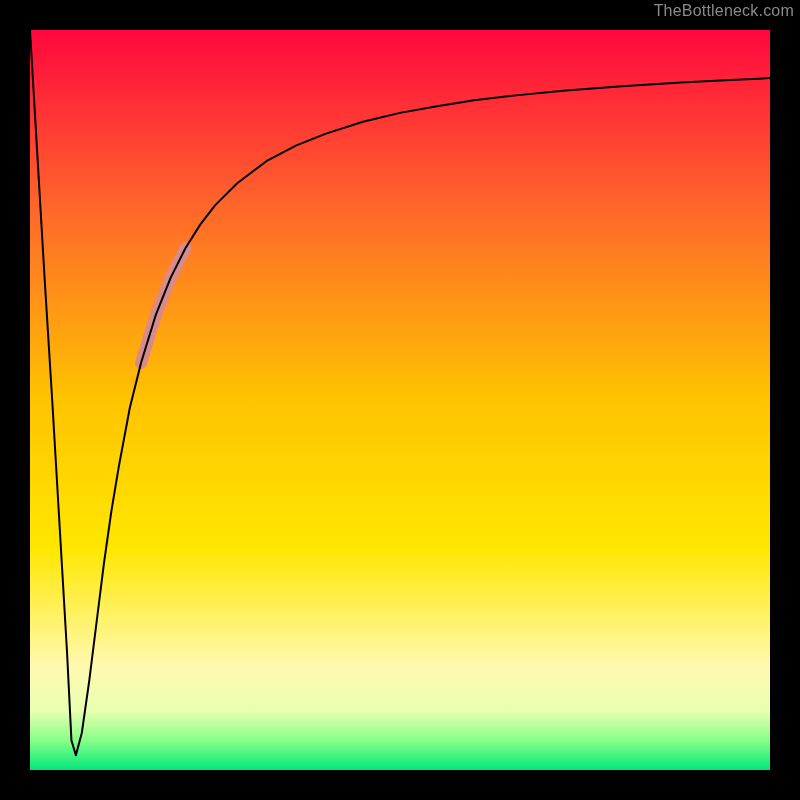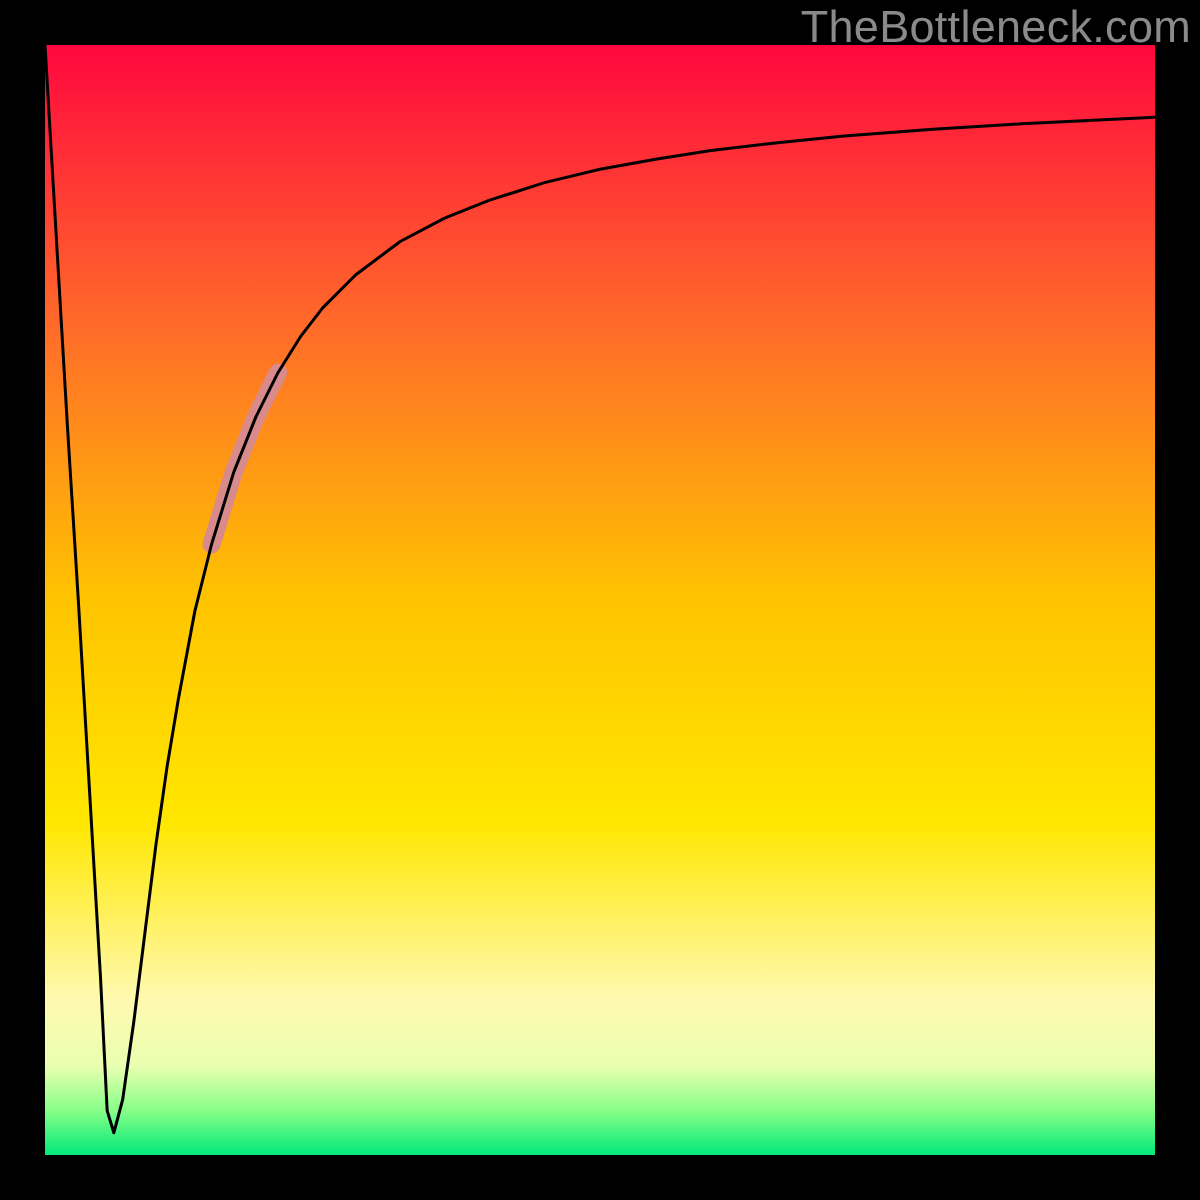--- a/index.html
+++ b/index.html
@@ -13,21 +13,21 @@
   .stage {
     position: relative;
     width: 800px;
     height: 800px;
   }
   .watermark {
     position: absolute;
     top: 2px;
     right: 6px;
     font-family: Arial, Helvetica, sans-serif;
-    font-size: 30px;
+    font-size: 16px;
     color: #888a8c;
     font-weight: 400;
     letter-spacing: 0.2px;
     user-select: none;
   }
   svg {
     position: absolute;
     left: 0;
     top: 0;
   }

